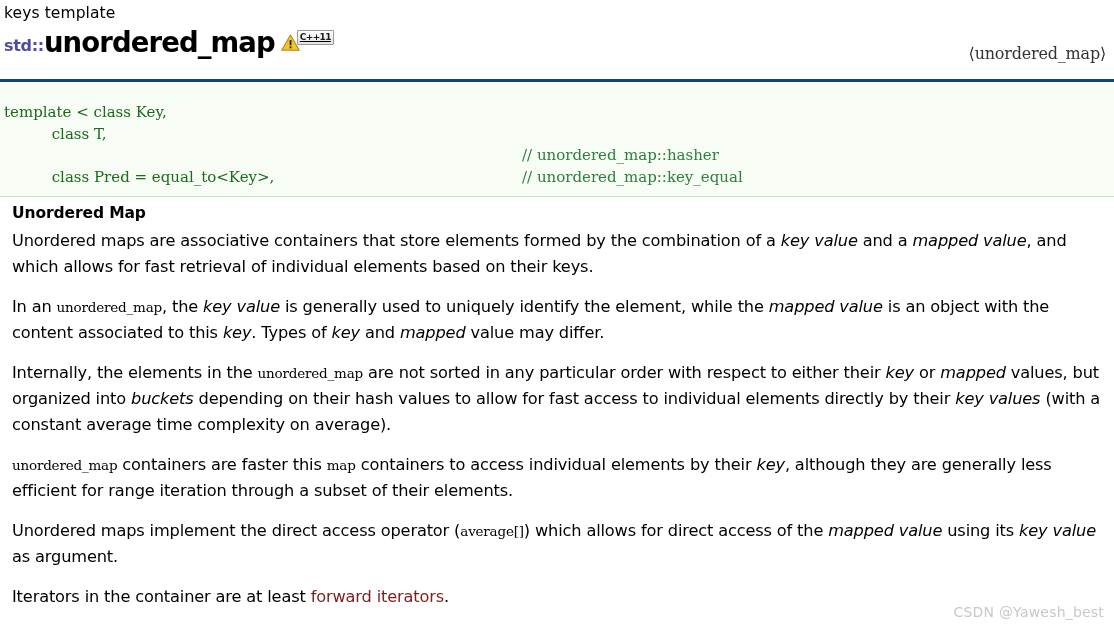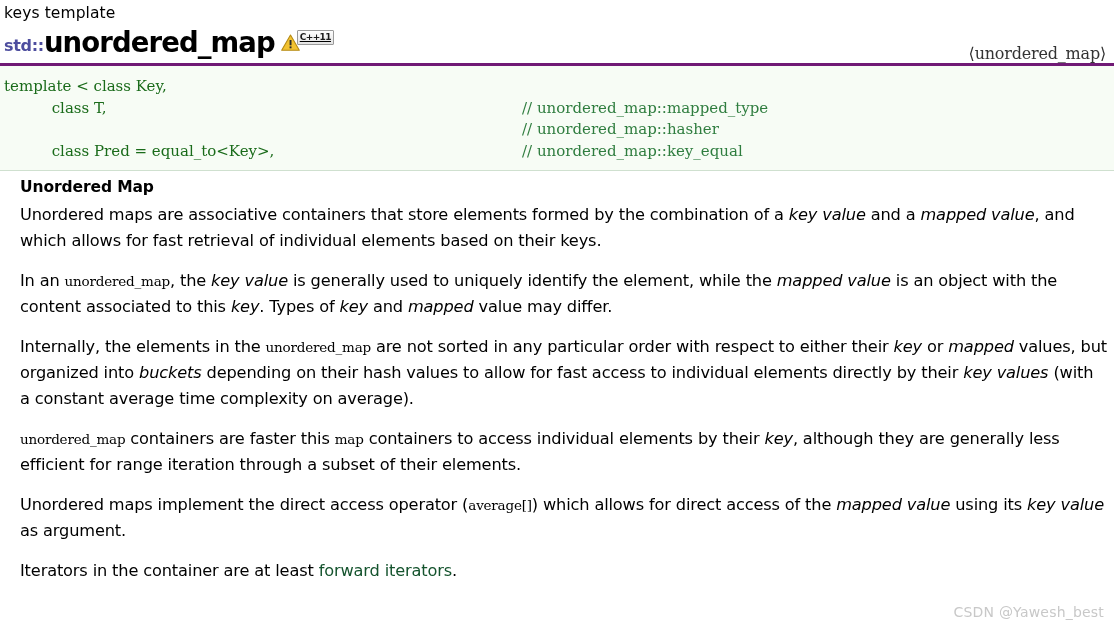--- a/index.html
+++ b/index.html
@@ -87,25 +87,25 @@
     right: 8px;
     top: 44px;
     font-family: "DejaVu Serif", serif;
     font-size: 16px;
     color: #333333;
     letter-spacing: -.2px;
   }
 
   
   #codeblock {
-    margin: 6px 0 0 0;
-    border-top: 3px solid #701a75;
+    margin: 22px 0 0 0;
+    border-top: 3px solid #0c4a6e;
     border-bottom: 1px solid #cfe0cf;
     background: #f7fcf5;
-    padding: 10px 0 8px 4px;
+    padding: 20px 0 8px 4px;
     position: relative;
   }
   .code-line {
     font-family: "DejaVu Serif", serif;
     font-size: 15px;
     line-height: 21.5px;
     color: #1a6b1a;
     white-space: pre;
     position: relative;
     height: 21.5px;
@@ -114,21 +114,21 @@
     position: absolute;
     left: 518px;
     top: 0;
     color: #2f7d3f;
     white-space: pre;
   }
   .code-kw { color: #1a6b1a; }
 
   
   #content {
-    padding: 0 6px 0 20px;
+    padding: 0 6px 0 12px;
   }
   h2.sec {
     font-family: "DejaVu Sans", sans-serif;
     font-size: 15.5px;
     font-weight: bold;
     margin: 7px 0 6px 0;
     letter-spacing: -.1px;
     color: #000;
   }
   p.para {
@@ -140,21 +140,21 @@
     letter-spacing: -.15px;
   }
   p.para em { }
   code.inl {
     font-family: "DejaVu Serif", serif;
     font-size: 13.5px;
     letter-spacing: -.2px;
     color: #000;
   }
   a.link {
-    color: #14532d;
+    color: #7f1d1d;
     text-decoration: none;
   }
 
   
   #watermark {
     position: absolute;
     right: 10px;
     bottom: 5px;
     font-family: "DejaVu Sans", sans-serif;
     font-size: 14px;
@@ -181,21 +181,21 @@
       </span>
       <span class="cxx-badge">C++11</span>
     </span>
   </div>
   <div id="header-right">⟨unordered_map⟩</div>
 </div>
 
 <div id="codeblock">
   <div id="code-lines">
       <div class="code-line"><span class="code-kw">template &lt; class Key,</span></div>
-      <div class="code-line"><span class="code-kw">          class T,</span><span class="cmt">// unordered_map::mapped_type</span></div>
+      <div class="code-line"><span class="code-kw">          class T,</span></div>
       <div class="code-line"><span class="cmt">// unordered_map::hasher</span></div>
       <div class="code-line"><span class="code-kw">          class Pred = equal_to&lt;Key&gt;,</span><span class="cmt">// unordered_map::key_equal</span></div>
     </div>
 </div>
 
 <div id="content">
   <h2 class="sec">Unordered Map</h2>
   <div id="paragraphs">
       <p class="para"><span>Unordered maps are associative containers that store elements formed by the combination of a </span><em>key value</em><span> and a </span><em>mapped value</em><span>, and which allows for fast retrieval of individual elements based on their keys.</span></p>
       <p class="para"><span>In an </span><code class="inl">unordered_map</code><span>, the </span><em>key value</em><span> is generally used to uniquely identify the element, while the </span><em>mapped value</em><span> is an object with the content associated to this </span><em>key</em><span>. Types of </span><em>key</em><span> and </span><em>mapped</em><span> value may differ.</span></p>

